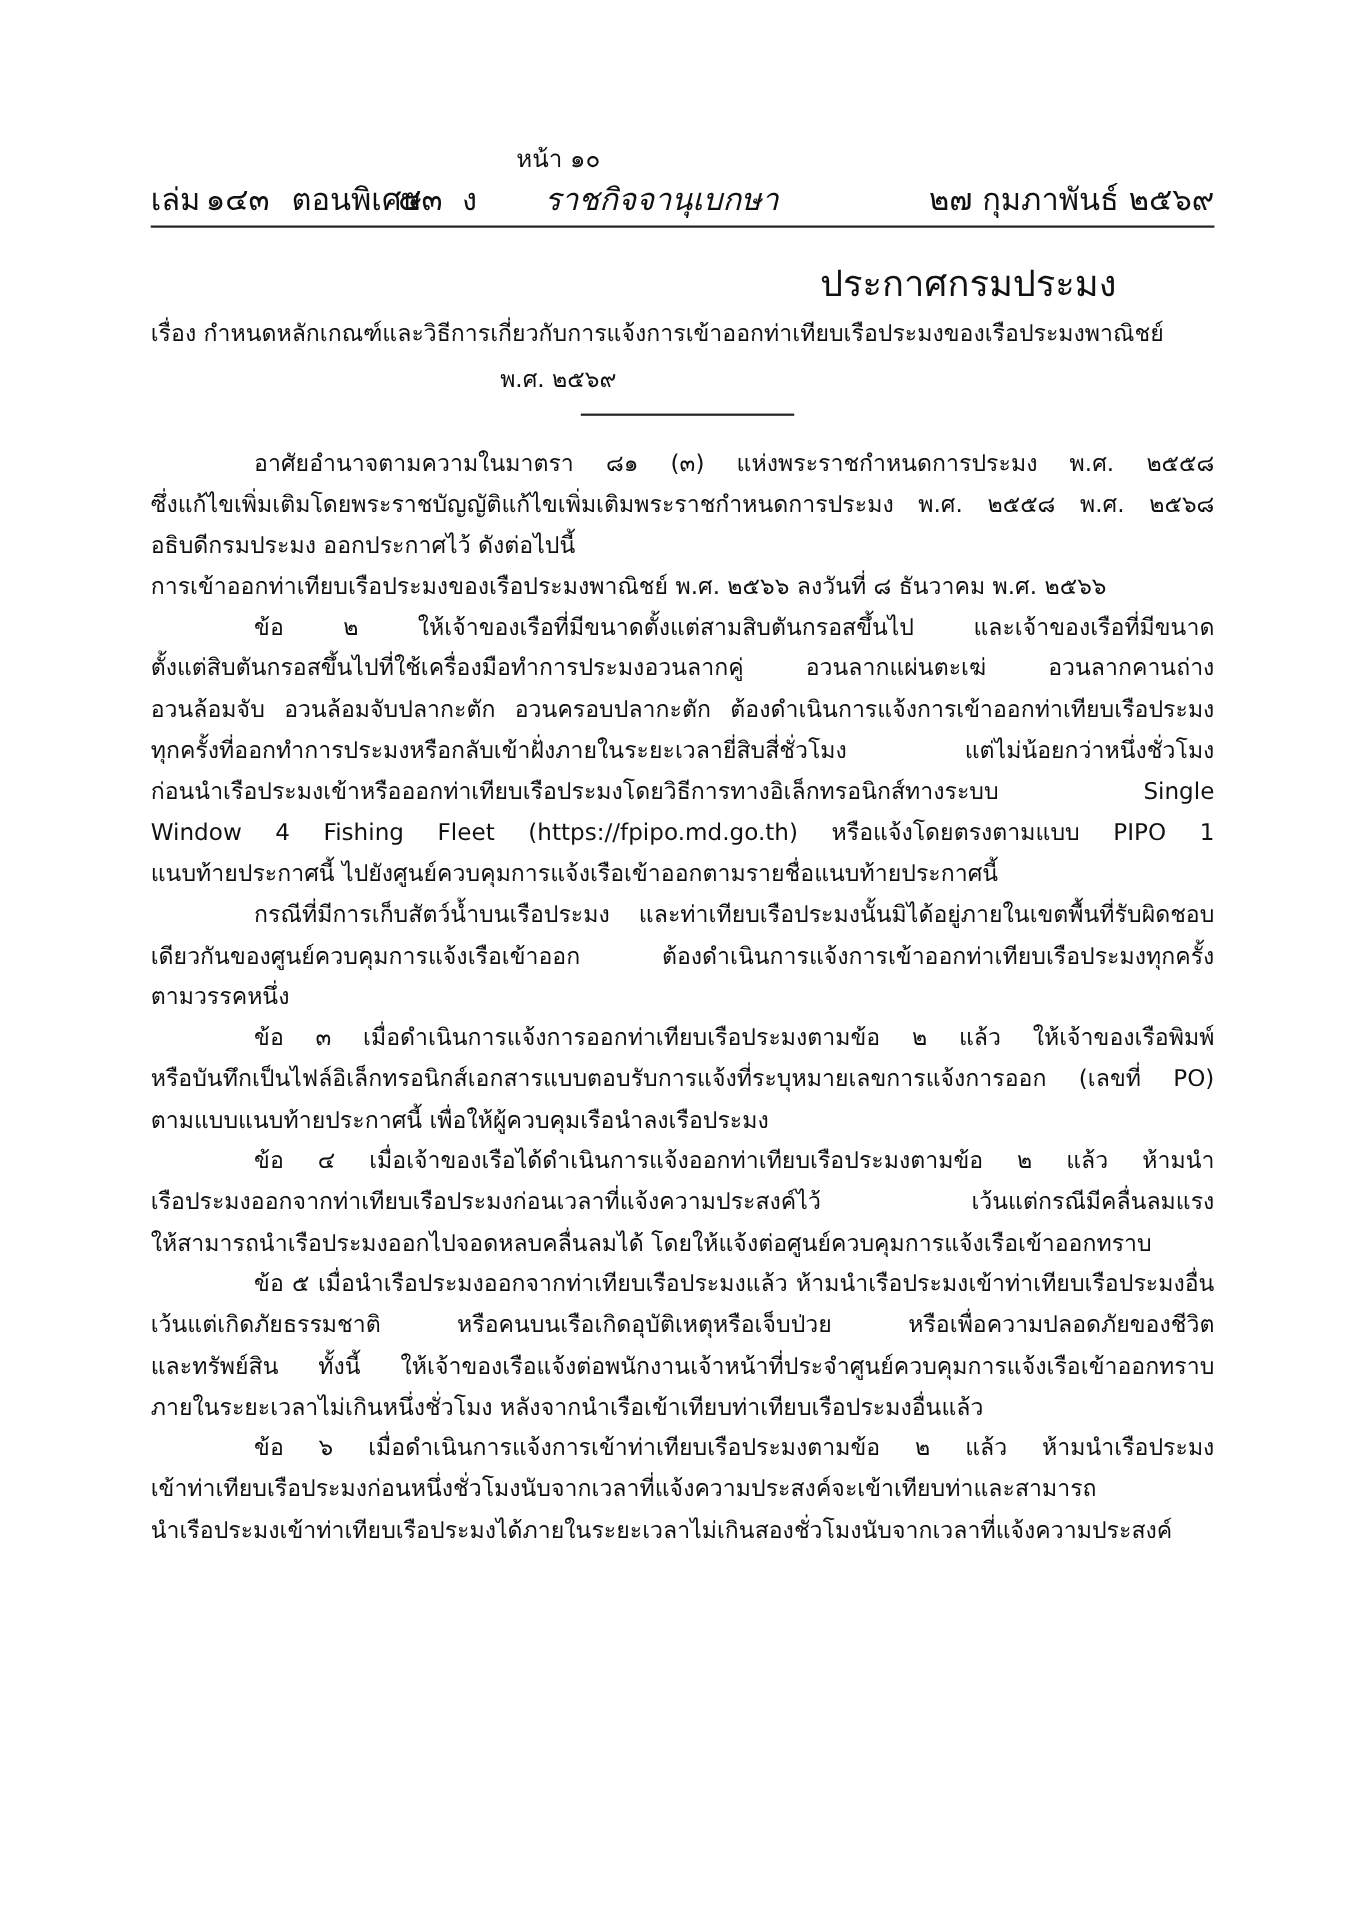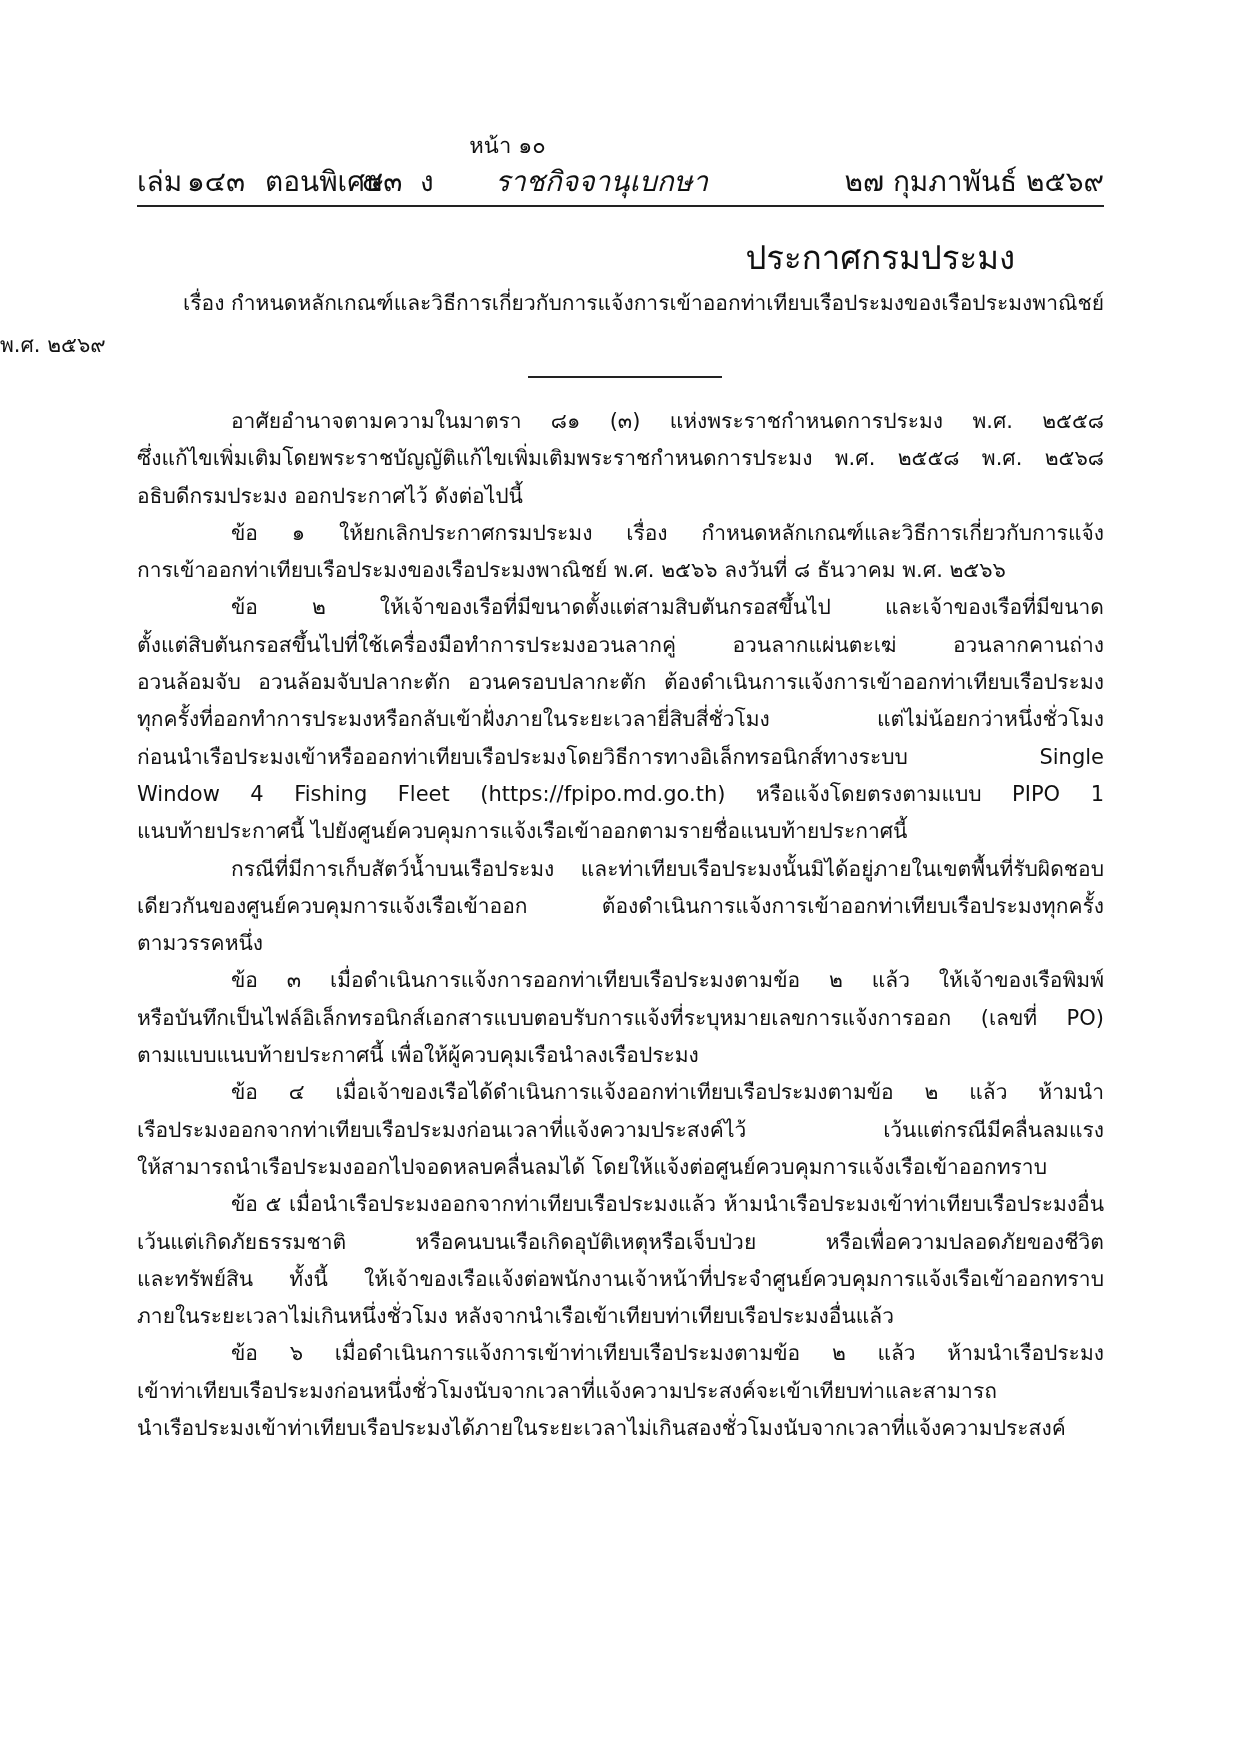--- a/index.html
+++ b/index.html
@@ -56,29 +56,30 @@
     left: 0; right: 0;
     text-align: right;
     font-size: 33px;
     line-height: 44px;
   }
   .subject {
     position: absolute;
     top: 288px;
     left: 137px;
     width: 967px;
-    text-align: right;
+    text-align: left;
     font-size: 21px;
     line-height: 30px;
     white-space: nowrap;
   }
   .year {
     position: absolute;
     top: 330px;
     left: 0; right: 0;
+    text-align: center;
     font-size: 21px;
     line-height: 30px;
   }
   .title-rule {
     position: absolute;
     top: 376px;
     left: 528px;
     width: 194px;
     border-top: 2px solid #222222;
   }
@@ -125,21 +126,20 @@
 
   <div class="title">ประกาศกรมประมง</div>
   <div class="subject">เรื่อง  กำหนดหลักเกณฑ์และวิธีการเกี่ยวกับการแจ้งการเข้าออกท่าเทียบเรือประมงของเรือประมงพาณิชย์</div>
   <div class="year">พ.ศ.  ๒๕๖๙</div>
   <div class="title-rule"></div>
 
   <div class="body" id="body">
       <div class="line indent">อาศัยอำนาจตามความในมาตรา  ๘๑  (๓)  แห่งพระราชกำหนดการประมง  พ.ศ.  ๒๕๕๘</div>
       <div class="line">ซึ่งแก้ไขเพิ่มเติมโดยพระราชบัญญัติแก้ไขเพิ่มเติมพระราชกำหนดการประมง  พ.ศ.  ๒๕๕๘  พ.ศ.  ๒๕๖๘</div>
       <div class="line last">อธิบดีกรมประมง  ออกประกาศไว้  ดังต่อไปนี้</div>
-      <div class="line indent">ข้อ  ๑  ให้ยกเลิกประกาศกรมประมง  เรื่อง  กำหนดหลักเกณฑ์และวิธีการเกี่ยวกับการแจ้ง</div>
       <div class="line last">การเข้าออกท่าเทียบเรือประมงของเรือประมงพาณิชย์  พ.ศ.  ๒๕๖๖  ลงวันที่  ๘  ธันวาคม  พ.ศ.  ๒๕๖๖</div>
       <div class="line indent">ข้อ  ๒  ให้เจ้าของเรือที่มีขนาดตั้งแต่สามสิบตันกรอสขึ้นไป  และเจ้าของเรือที่มีขนาด</div>
       <div class="line">ตั้งแต่สิบตันกรอสขึ้นไปที่ใช้เครื่องมือทำการประมงอวนลากคู่  อวนลากแผ่นตะเฆ่  อวนลากคานถ่าง</div>
       <div class="line">อวนล้อมจับ  อวนล้อมจับปลากะตัก  อวนครอบปลากะตัก  ต้องดำเนินการแจ้งการเข้าออกท่าเทียบเรือประมง</div>
       <div class="line">ทุกครั้งที่ออกทำการประมงหรือกลับเข้าฝั่งภายในระยะเวลายี่สิบสี่ชั่วโมง  แต่ไม่น้อยกว่าหนึ่งชั่วโมง</div>
       <div class="line">ก่อนนำเรือประมงเข้าหรือออกท่าเทียบเรือประมงโดยวิธีการทางอิเล็กทรอนิกส์ทางระบบ  Single</div>
       <div class="line">Window  4  Fishing  Fleet  (https://fpipo.md.go.th)  หรือแจ้งโดยตรงตามแบบ  PIPO  1</div>
       <div class="line last">แนบท้ายประกาศนี้  ไปยังศูนย์ควบคุมการแจ้งเรือเข้าออกตามรายชื่อแนบท้ายประกาศนี้</div>
       <div class="line indent">กรณีที่มีการเก็บสัตว์น้ำบนเรือประมง  และท่าเทียบเรือประมงนั้นมิได้อยู่ภายในเขตพื้นที่รับผิดชอบ</div>
       <div class="line">เดียวกันของศูนย์ควบคุมการแจ้งเรือเข้าออก  ต้องดำเนินการแจ้งการเข้าออกท่าเทียบเรือประมงทุกครั้ง</div>

